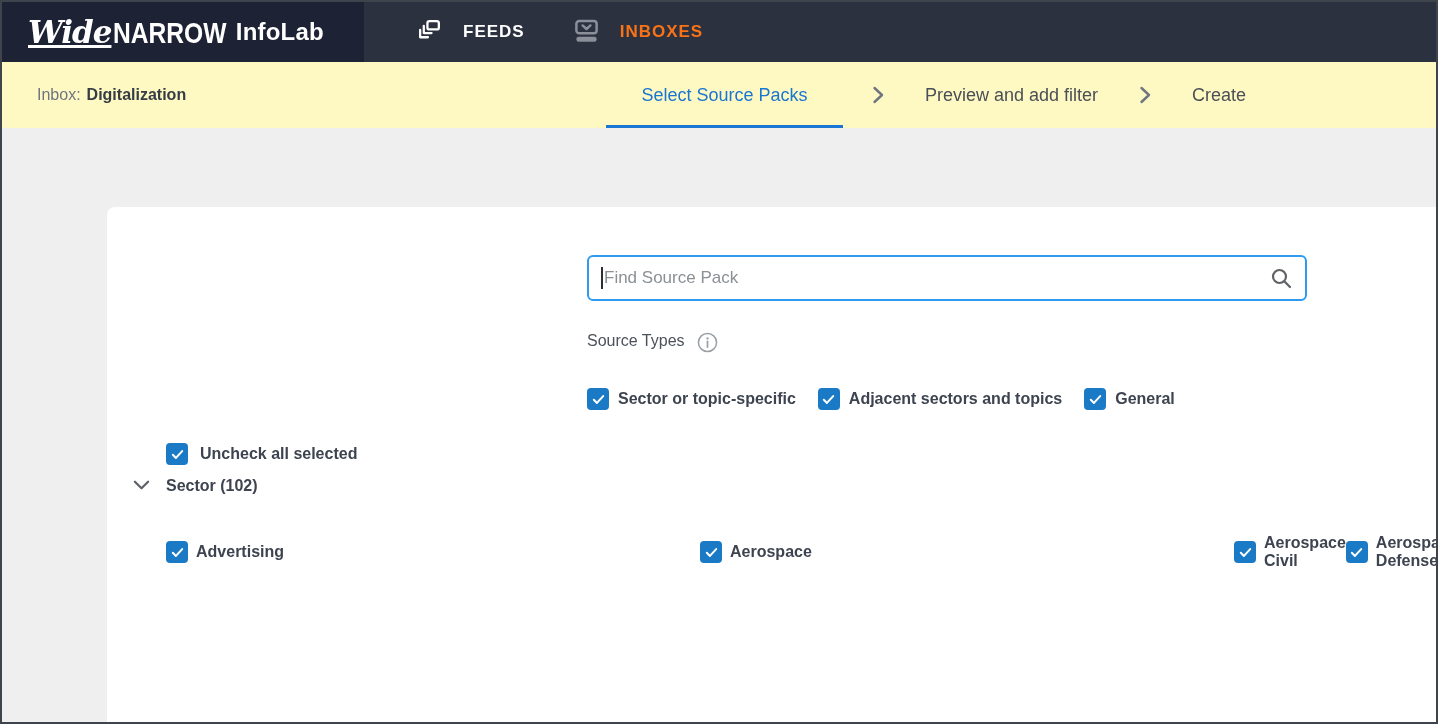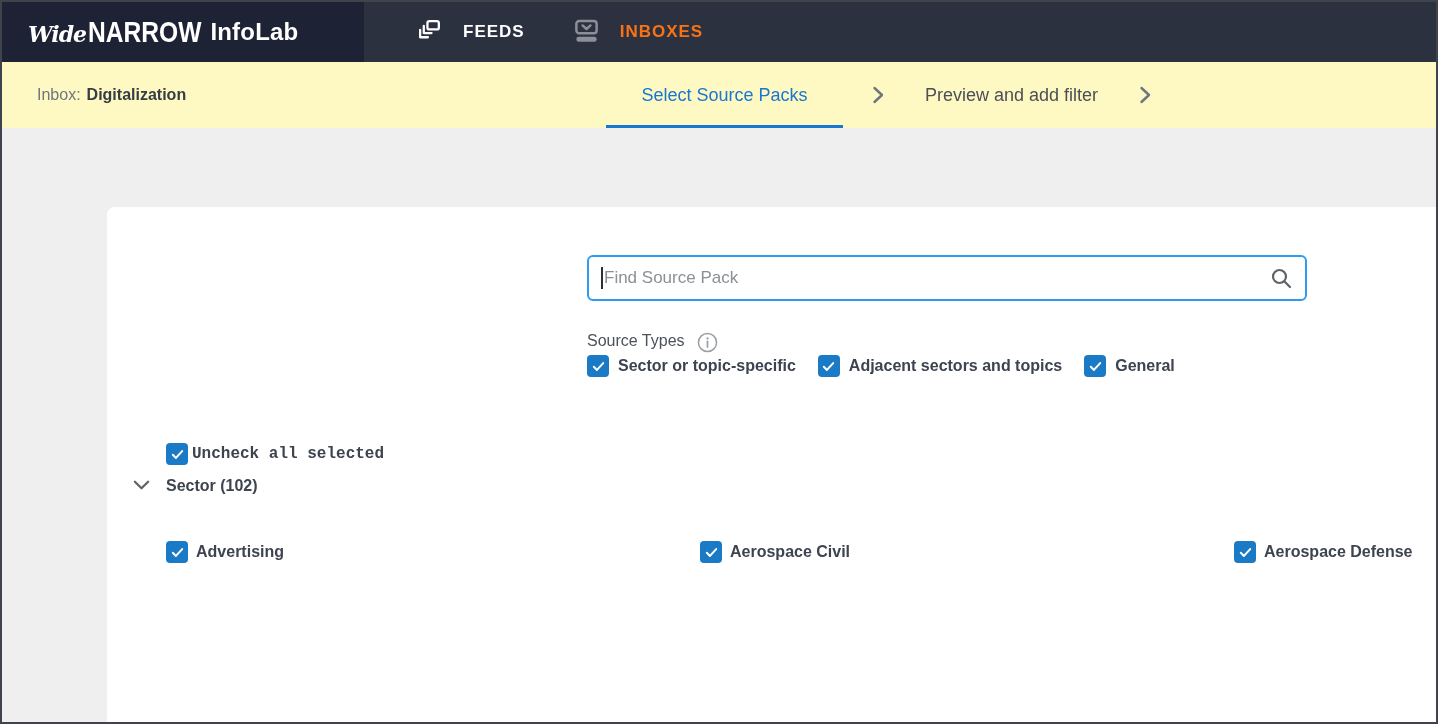--- a/index.html
+++ b/index.html
@@ -6,21 +6,21 @@
   body { font-family:"Liberation Sans","DejaVu Sans",sans-serif; background:#ffffff; }
   .screen {
     position:relative; width:1438px; height:724px;
     border:2px solid #3f434b; overflow:hidden; background:#efefef;
   }
 
   
   .appbar { position:absolute; left:0; top:0; width:100%; height:60px; background:#2c3140; display:flex; }
   .brand { width:362px; height:100%; background:#1d2234; display:flex; align-items:center; padding-left:26px; }
   .logo { color:#ffffff; white-space:nowrap; }
-  .logo-wide { font-family:"DejaVu Serif","Liberation Serif",serif; font-style:italic; font-weight:700; font-size:22px; letter-spacing:-1px; }
+  .logo-wide { font-family:"DejaVu Serif","Liberation Serif",serif; font-style:italic; font-weight:700; font-size:31px; letter-spacing:-1px;text-decoration:underline; }
   .logo-narrow { display:inline-block; font-size:30px; font-weight:700; letter-spacing:0px; transform:scaleX(0.82); transform-origin:left center; margin-left:2px; }
   .product { color:#ffffff; font-size:24px; font-weight:700; margin-left:-16px; letter-spacing:0.2px; }
   .topnav { display:flex; align-items:center; height:100%; padding-left:28px; }
   .nav-item { display:flex; align-items:center; gap:20px; height:100%; padding:13px 24px; cursor:pointer;justify-content:space-between; }
   .nav-item .nav-label { font-size:17px; font-weight:700; letter-spacing:1px; }
   .nav-item.active .nav-label { color:#ffffff; }
   .nav-item.inactive .nav-label { color:#f97316; }
 
   
   .subheader { position:absolute; left:0; top:60px; width:100%; height:66px; background:#fef9c3; }
@@ -44,30 +44,30 @@
     font-size:17px; color:#363c46; padding:0 46px 0 15px; outline:none;
     font-family:"Liberation Sans","DejaVu Sans",sans-serif;
   }
   .search-input::placeholder { color:#8b9096; opacity:1; }
   .search-caret { position:absolute; left:14px; top:12px; width:2px; height:22px; background:#2b3038; }
   .search-icon { position:absolute; right:14px; top:11px; }
 
   .source-types-row { position:absolute; left:480px; top:125px; display:flex; gap:12px; }
   .source-types-label { font-size:16px; color:#4b525c; }
 
-  .type-options { position:absolute; left:480px; top:148px; display:flex; align-items:center; }
+  .type-options { position:absolute; left:480px; top:181px; display:flex; align-items:center; }
   .type-option { display:flex; align-items:center; gap:9px; margin-right:22px; cursor:pointer; }
 
   .checkbox {
     width:22px; height:22px; border-radius:4px; background:#1b7ac6;
     display:inline-flex; align-items:center; justify-content:center; flex:0 0 auto; cursor:pointer;
   }
   .cb-label { font-size:16px; font-weight:600; color:#3d4450; }
 
-  .uncheck-row { position:absolute; left:59px; top:236px; display:flex; align-items:center; gap:4px; cursor:pointer;font-family:Liberation Mono, monospace; }
+  .uncheck-row { position:absolute; left:59px; top:236px; display:flex; align-items:center; gap:12px; cursor:pointer; }
 
   .sector-header { position:absolute; left:26px; top:270px; display:flex; align-items:center; gap:16px; cursor:pointer; }
   .sector-title { font-size:16px; font-weight:600; color:#3d4450; }
 
   .sector-grid {
     position:absolute; left:59px; top:334px;
     display:grid; grid-template-columns:534px 534px 1fr; grid-auto-rows:22px;
     row-gap:28px; grid-auto-flow:column;
   }
   .grid-item { display:flex; align-items:center; gap:8px; cursor:pointer; }
@@ -117,20 +117,21 @@
         <svg width="14" height="20" viewBox="0 0 14 20" fill="none" stroke="#6f7580" stroke-width="2.4" stroke-linecap="round" stroke-linejoin="round">
             <path d="M3.5 3 L11 10 L3.5 17"></path>
           </svg>
       </span>
       <div class="step inactive">Preview and add filter</div>
       <span class="step-chevron">
         <svg width="14" height="20" viewBox="0 0 14 20" fill="none" stroke="#6f7580" stroke-width="2.4" stroke-linecap="round" stroke-linejoin="round">
             <path d="M3.5 3 L11 10 L3.5 17"></path>
           </svg>
       </span>
+      <div class="step inactive">Create</div>
     </div>
   </div>
 
   <div class="content">
     <div class="card">
 
       <div class="search-wrap">
         <input class="search-input" type="text" placeholder="Find Source Pack" style="">
         <span class="search-caret"></span>
         <span class="search-icon">
@@ -205,20 +206,28 @@
               </svg>
             </span>
           <span class="cb-label">Advertising</span>
         </div>
         <div class="grid-item">
           <span class="checkbox">
               <svg width="15" height="15" viewBox="0 0 24 24" fill="none" stroke="#ffffff" stroke-width="3.2" stroke-linecap="round" stroke-linejoin="round">
                 <path d="M4.5 12.5 L9.5 17.5 L19.5 6.5"></path>
               </svg>
             </span>
+          <span class="cb-label">Aerospace</span>
+        </div>
+        <div class="grid-item">
+          <span class="checkbox">
+              <svg width="15" height="15" viewBox="0 0 24 24" fill="none" stroke="#ffffff" stroke-width="3.2" stroke-linecap="round" stroke-linejoin="round">
+                <path d="M4.5 12.5 L9.5 17.5 L19.5 6.5"></path>
+              </svg>
+            </span>
           <span class="cb-label">Aerospace Civil</span>
         </div>
         <div class="grid-item">
           <span class="checkbox">
               <svg width="15" height="15" viewBox="0 0 24 24" fill="none" stroke="#ffffff" stroke-width="3.2" stroke-linecap="round" stroke-linejoin="round">
                 <path d="M4.5 12.5 L9.5 17.5 L19.5 6.5"></path>
               </svg>
             </span>
           <span class="cb-label">Aerospace Defense</span>
         </div>

